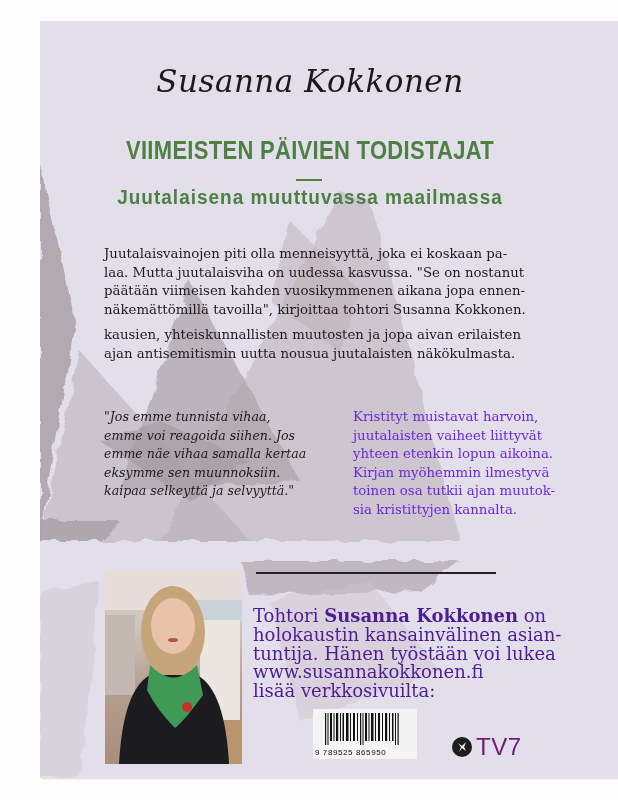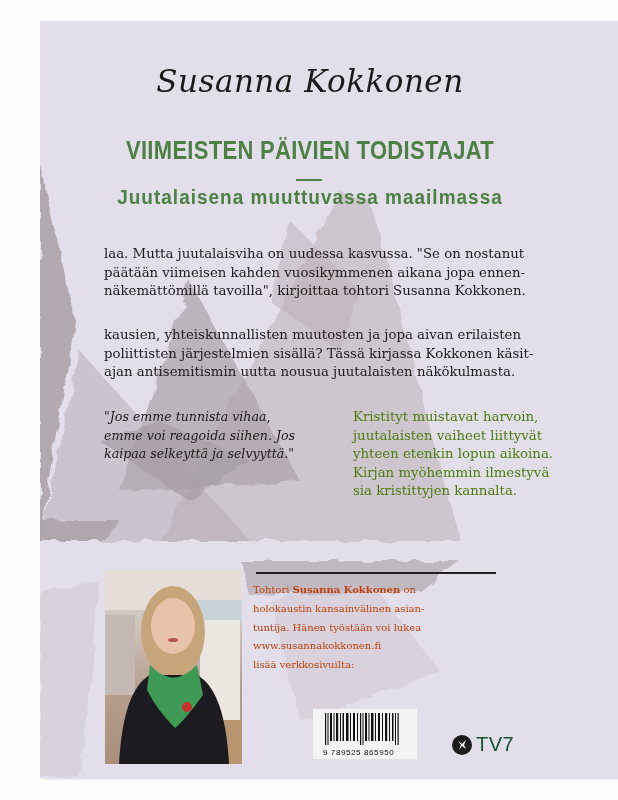--- a/index.html
+++ b/index.html
@@ -44,52 +44,52 @@
   }
   .p1 { top:224px; }
   .p2 { top:305px; }
   .quote {
     position:absolute; left:64px; top:387px; width:200px; font-style:italic;
     font-size:12.6px; line-height:18.6px; color:#1d1b1c;
   }
   .quote span, .col2 span, .bio span { display:block; white-space:nowrap; }
   .col2 {
     position:absolute; left:313px; top:387px; width:200px; font-size:13.3px;
-    line-height:18.6px; color:#4d7c0f;
+    line-height:18.6px; color:#6d28d9;
   }
   .para span { display:block; white-space:nowrap; }
   .bio-rule {
     position:absolute; left:216px; top:551px; width:240px; height:2px; background:#222;
   }
   .photo {
     position:absolute; left:65px; top:549px; width:137px; height:194px;
     background:linear-gradient(180deg,#d9cfca 0%,#cfc3bd 30%,#b59f8f 60%,#a98f7b 100%);
     overflow:hidden;
   }
   .bio {
-    position:absolute; left:213px; top:560px; width:260px; font-size:10px;
-    line-height:18.8px; color:#c2410c;
+    position:absolute; left:213px; top:586px; width:260px; font-size:18px;
+    line-height:18.8px; color:#4c1d95;
   }
   .bio b { font-weight:bold; }
   .barcode {
     position:absolute; left:273px; top:688px; width:104px; height:50px;
     background:#f4f4f4;
   }
   .barcode-digits {
-    position:absolute; left:10px; bottom:2px; font-family:"Liberation Sans", sans-serif;
+    position:absolute; left:2px; bottom:2px; font-family:"Liberation Sans", sans-serif;
     font-size:8px; color:#111; letter-spacing:0.6px; white-space:nowrap;
   }
   .publisher {
     position:absolute; left:412px; top:712px; display:flex; align-items:center; gap:4px;
   }
   .pub-logo {
     width:20px; height:20px; border-radius:50%; background:#1d1d1d; position:relative;
   }
   .pub-name {
-    font-family:"Liberation Sans", sans-serif; font-size:20px; color:#14532d; letter-spacing:0.5px;
+    font-family:"Liberation Sans", sans-serif; font-size:24px; color:#701a75; letter-spacing:0.5px;
   }
 </style>
 </head>
 <body>
 
 <div class="cover">
 
   <svg class="wm" viewBox="0 0 540 757">
     <defs>
       <filter id="rough">
@@ -111,42 +111,45 @@
     </g>
   </svg>
   <div class="edge-right"></div>
 
   <div class="author-script">Susanna Kokkonen</div>
   <div class="title">VIIMEISTEN PÄIVIEN TODISTAJAT</div>
   <div class="title-rule"></div>
   <div class="subtitle">Juutalaisena muuttuvassa maailmassa</div>
 
   <div class="para p1">
+    <span>Juutalaisvainojen piti olla menneisyyttä, joka ei koskaan pa-</span>
     <span>laa. Mutta juutalaisviha on uudessa kasvussa. "Se on nostanut</span>
     <span>päätään viimeisen kahden vuosikymmenen aikana jopa ennen-</span>
     <span>näkemättömillä tavoilla", kirjoittaa tohtori Susanna Kokkonen.</span>
   </div>
 
   <div class="para p2">
     <span>kausien, yhteiskunnallisten muutosten ja jopa aivan erilaisten</span>
-    <span>poliittisten järjestelmien sisällä? Tässä kirjassa Kokkonen käsit-</span>
     <span>ajan antisemitismin uutta nousua juutalaisten näkökulmasta.</span>
   </div>
 
   <div class="quote">
     <span>"Jos emme tunnista vihaa,</span>
     <span>emme voi reagoida siihen. Jos</span>
+    <span>emme näe vihaa samalla kertaa</span>
+    <span>eksymme sen muunnoksiin.</span>
     <span>kaipaa selkeyttä ja selvyyttä."</span>
   </div>
 
   <div class="col2">
     <span>Kristityt muistavat harvoin,</span>
     <span>juutalaisten vaiheet liittyvät</span>
     <span>yhteen etenkin lopun aikoina.</span>
     <span>Kirjan myöhemmin ilmestyvä</span>
+    <span>toinen osa tutkii ajan muutok-</span>
     <span>sia kristittyjen kannalta.</span>
   </div>
 
   <div class="bio-rule"></div>
 
   <div class="photo">
     <svg width="137" height="194" viewBox="0 0 137 194">
       <rect x="0" y="0" width="137" height="40" fill="#e6ddd8"></rect>
       <rect x="85" y="30" width="52" height="22" fill="#c9d2d8"></rect>
       <rect x="95" y="50" width="40" height="100" fill="#ece6e0"></rect>

